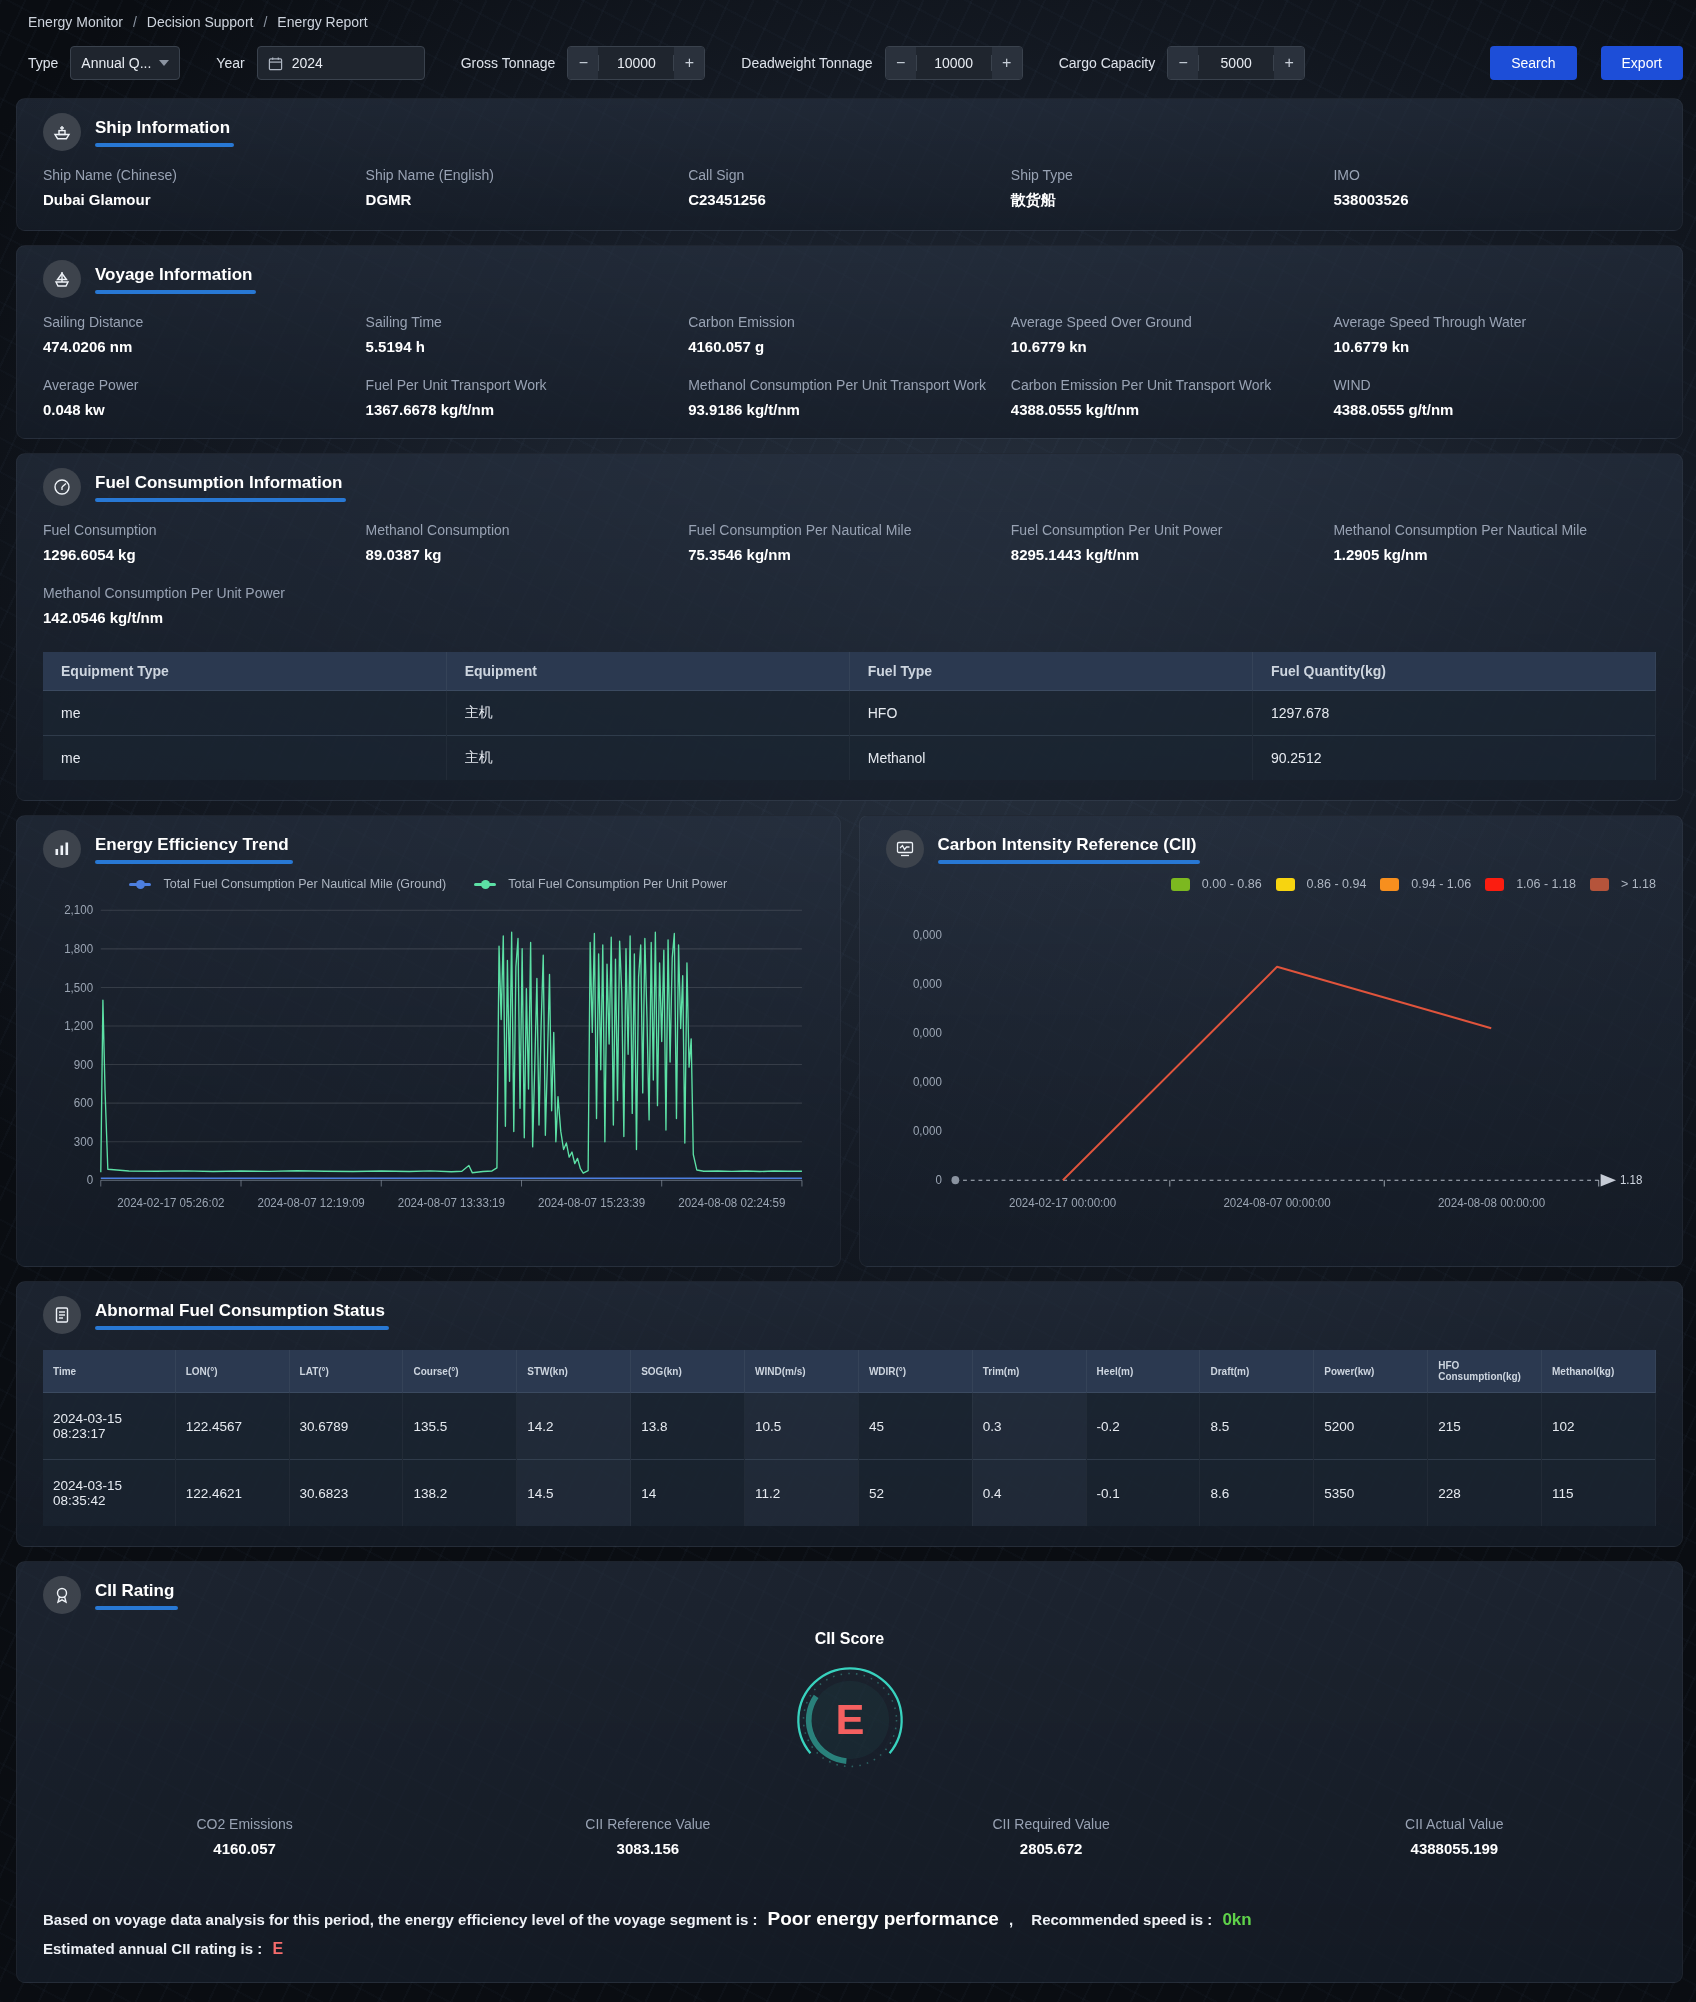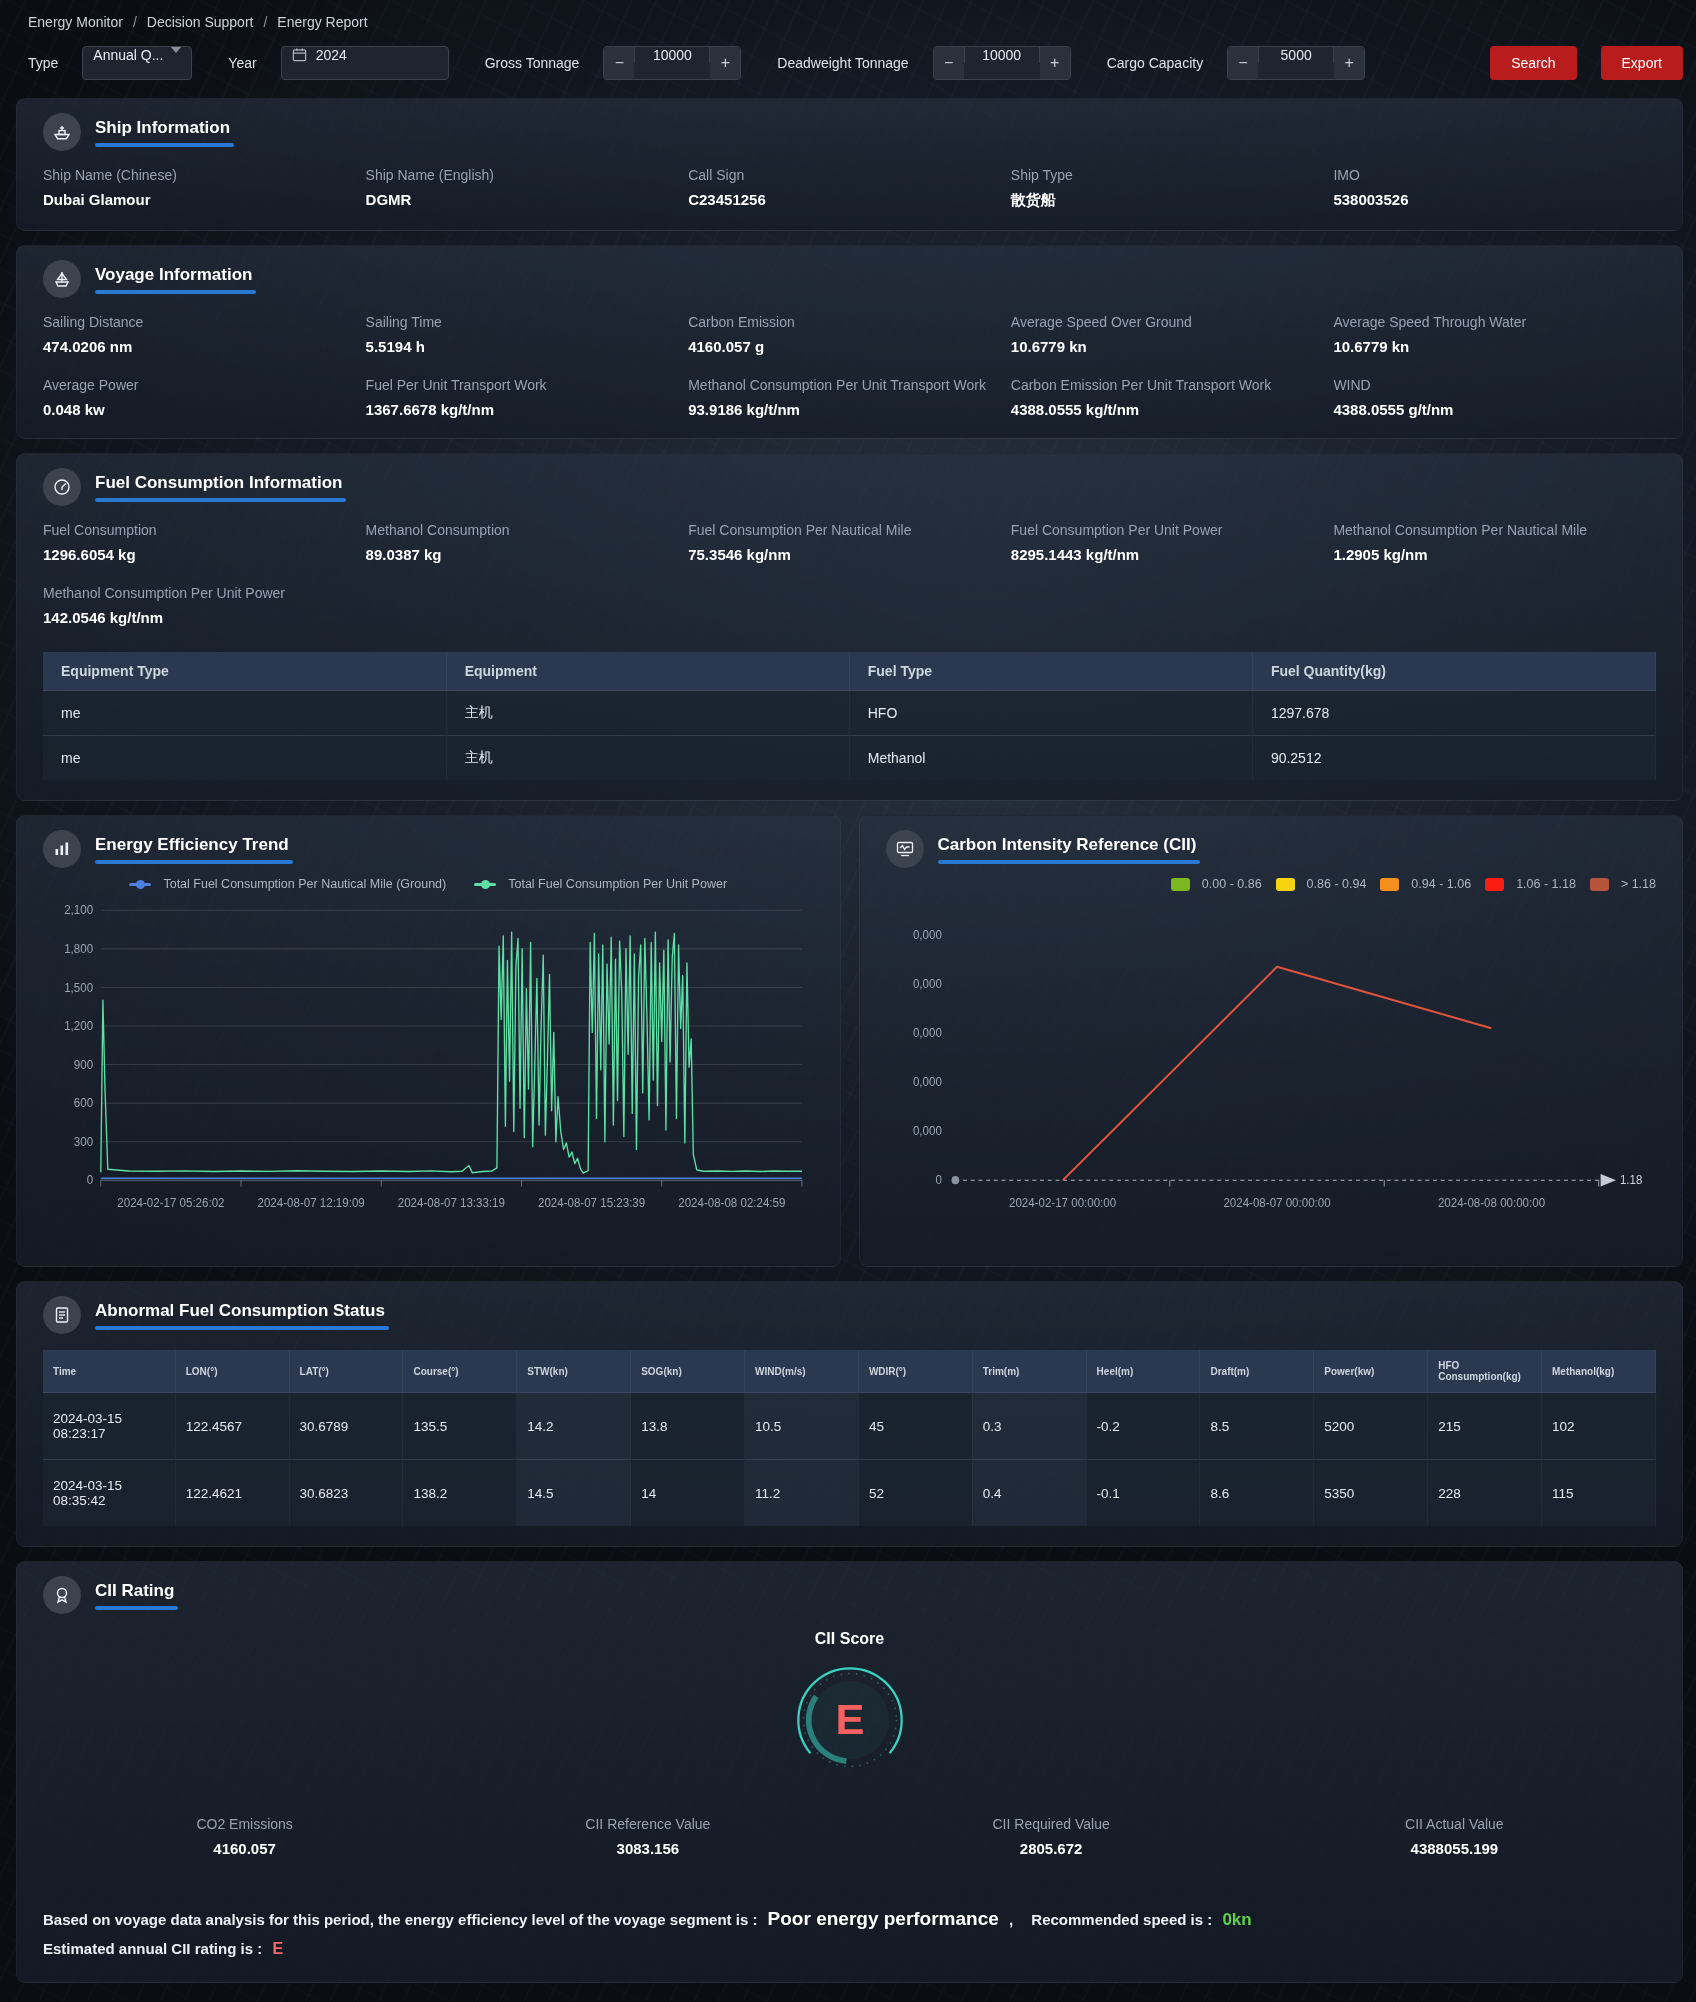--- a/index.html
+++ b/index.html
@@ -16,30 +16,30 @@
 
   
   .breadcrumb { padding:8px 8px 0 12px; font-size:14px; color:#cdd3dc; }
   .bc-item { cursor:default; }
   .bc-sep { margin:0 10px; color:#8b94a1; }
 
   
   .filterbar { display:flex; align-items:center; margin:16px 0 18px 12px; gap:10px; }
   .f-group { display:flex; align-items:center; gap:12px; margin-right:26px; }
   .f-lab { font-size:14px; color:#dde2ea; white-space:nowrap; }
-  .ctrl { height:34px; background:#1f252e; border:1px solid #3a424d; border-radius:4px; display:flex; align-items:flex-start;margin-left:12px; }
+  .ctrl { height:34px; background:#1f252e; border:1px solid #3a424d; border-radius:4px; display:flex; align-items:center; }
   .select { width:110px; padding:0 10px; justify-content:space-between; cursor:pointer; }
   .select .val { font-size:14px; color:#e8ecf2; }
   .chev { width:0; height:0; border-left:5px solid transparent; border-right:5px solid transparent; border-top:6px solid #8b94a1; }
   .yearbox { width:168px; padding:0 10px; gap:9px; cursor:text; }
   .yearbox .val { font-size:14px; }
   .stepper { overflow:hidden; }
   .stepper button { width:30px; height:32px; background:#2a313c; color:#c9d0da; border:none; font-size:16px; cursor:pointer; }
   .stepper .num { width:76px; text-align:center; font-size:14px; color:#e8ecf2; border-left:1px solid #3a424d; border-right:1px solid #3a424d; }
-  .btn { height:34px; padding:0 21px; background:#b91c1c; color:#fff; border:none; border-radius:4px; font-size:14px; cursor:pointer; }
+  .btn { height:34px; padding:0 21px; background:#1d4ed8; color:#fff; border:none; border-radius:4px; font-size:14px; cursor:pointer; }
   .btn + .btn { margin-left:14px; }
   .push { margin-left:auto; }
 
   
   .card { background:linear-gradient(180deg, rgba(40,50,66,0.62), rgba(22,29,40,0.82));
           border:1px solid rgba(255,255,255,0.045); border-radius:9px;
           padding:14px 26px 20px 26px; margin-bottom:14px; }
   .sec-head { display:flex; align-items:center; gap:14px; margin-bottom:16px; }
   .sec-icon { width:38px; height:38px; border-radius:50%; background:#3d434c; display:flex; align-items:center; justify-content:center; flex:0 0 38px; }
   .sec-icon svg { width:20px; height:20px; }

